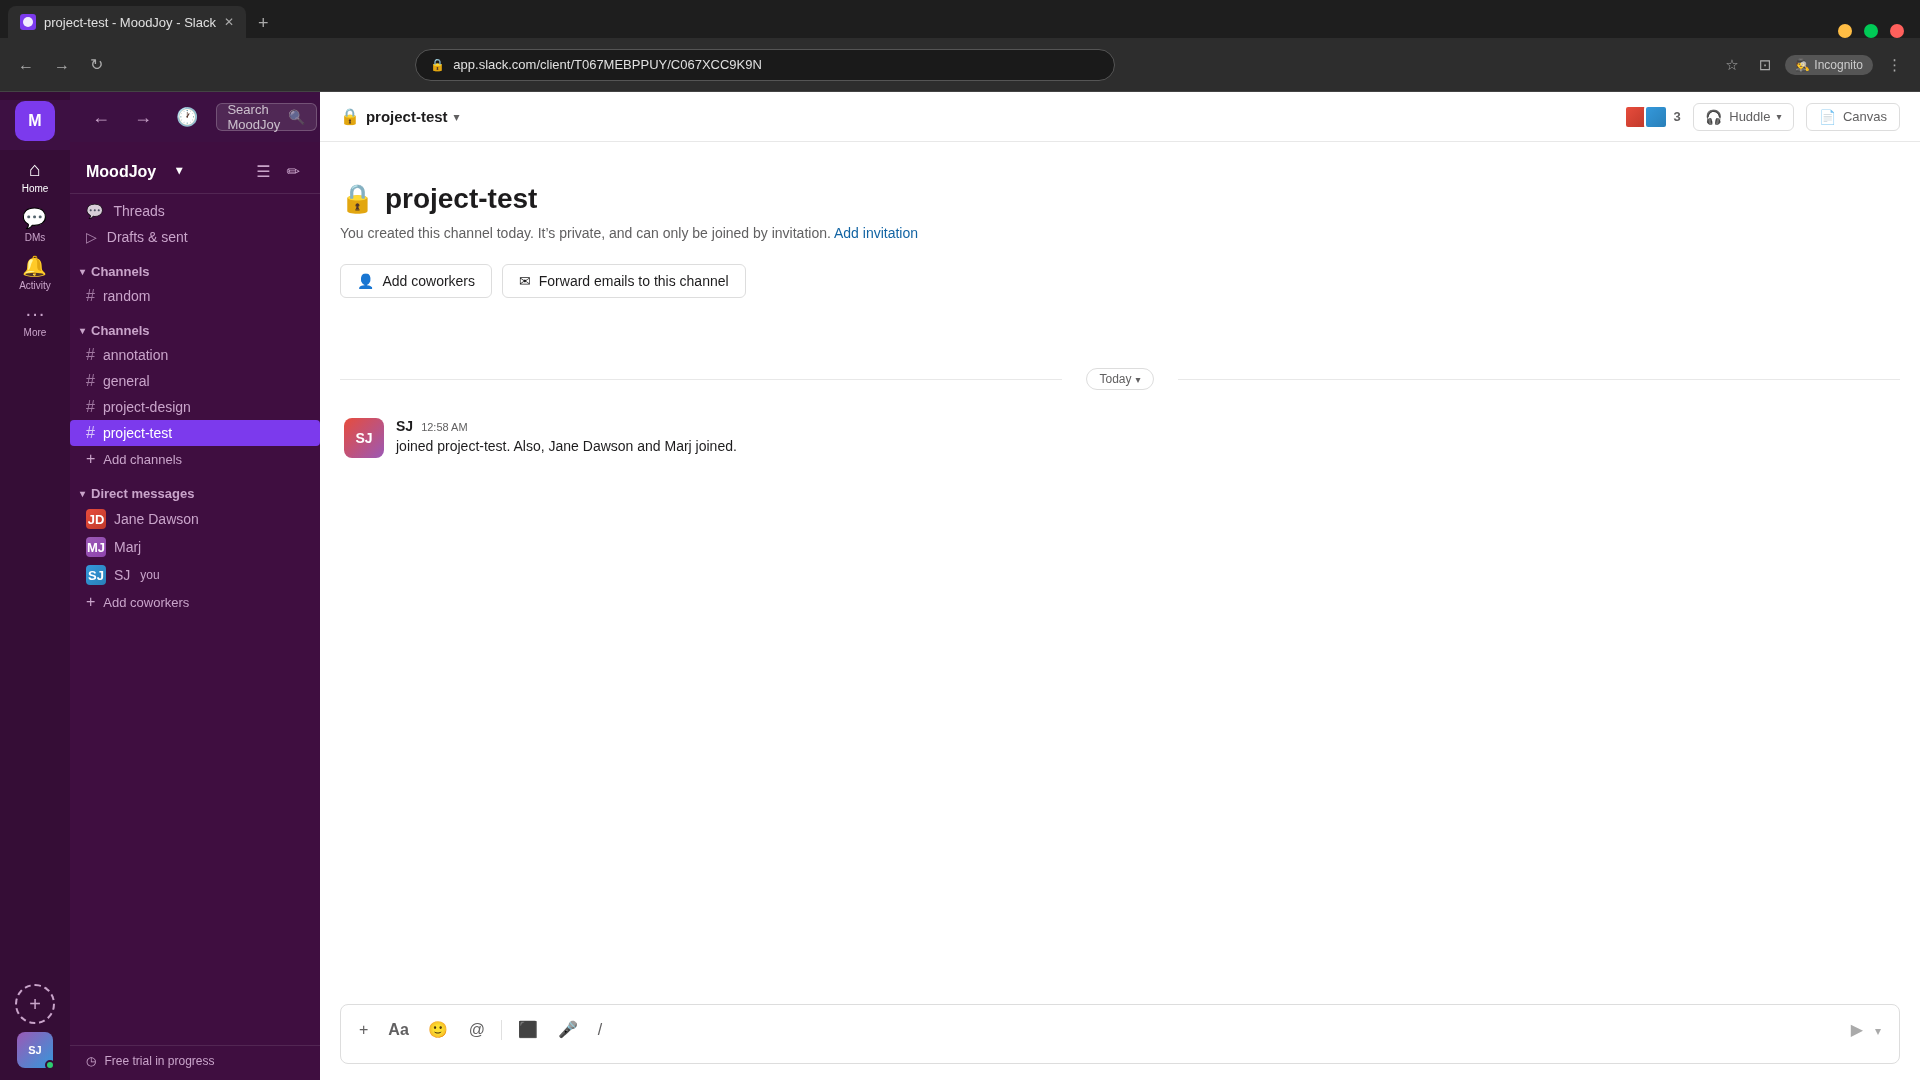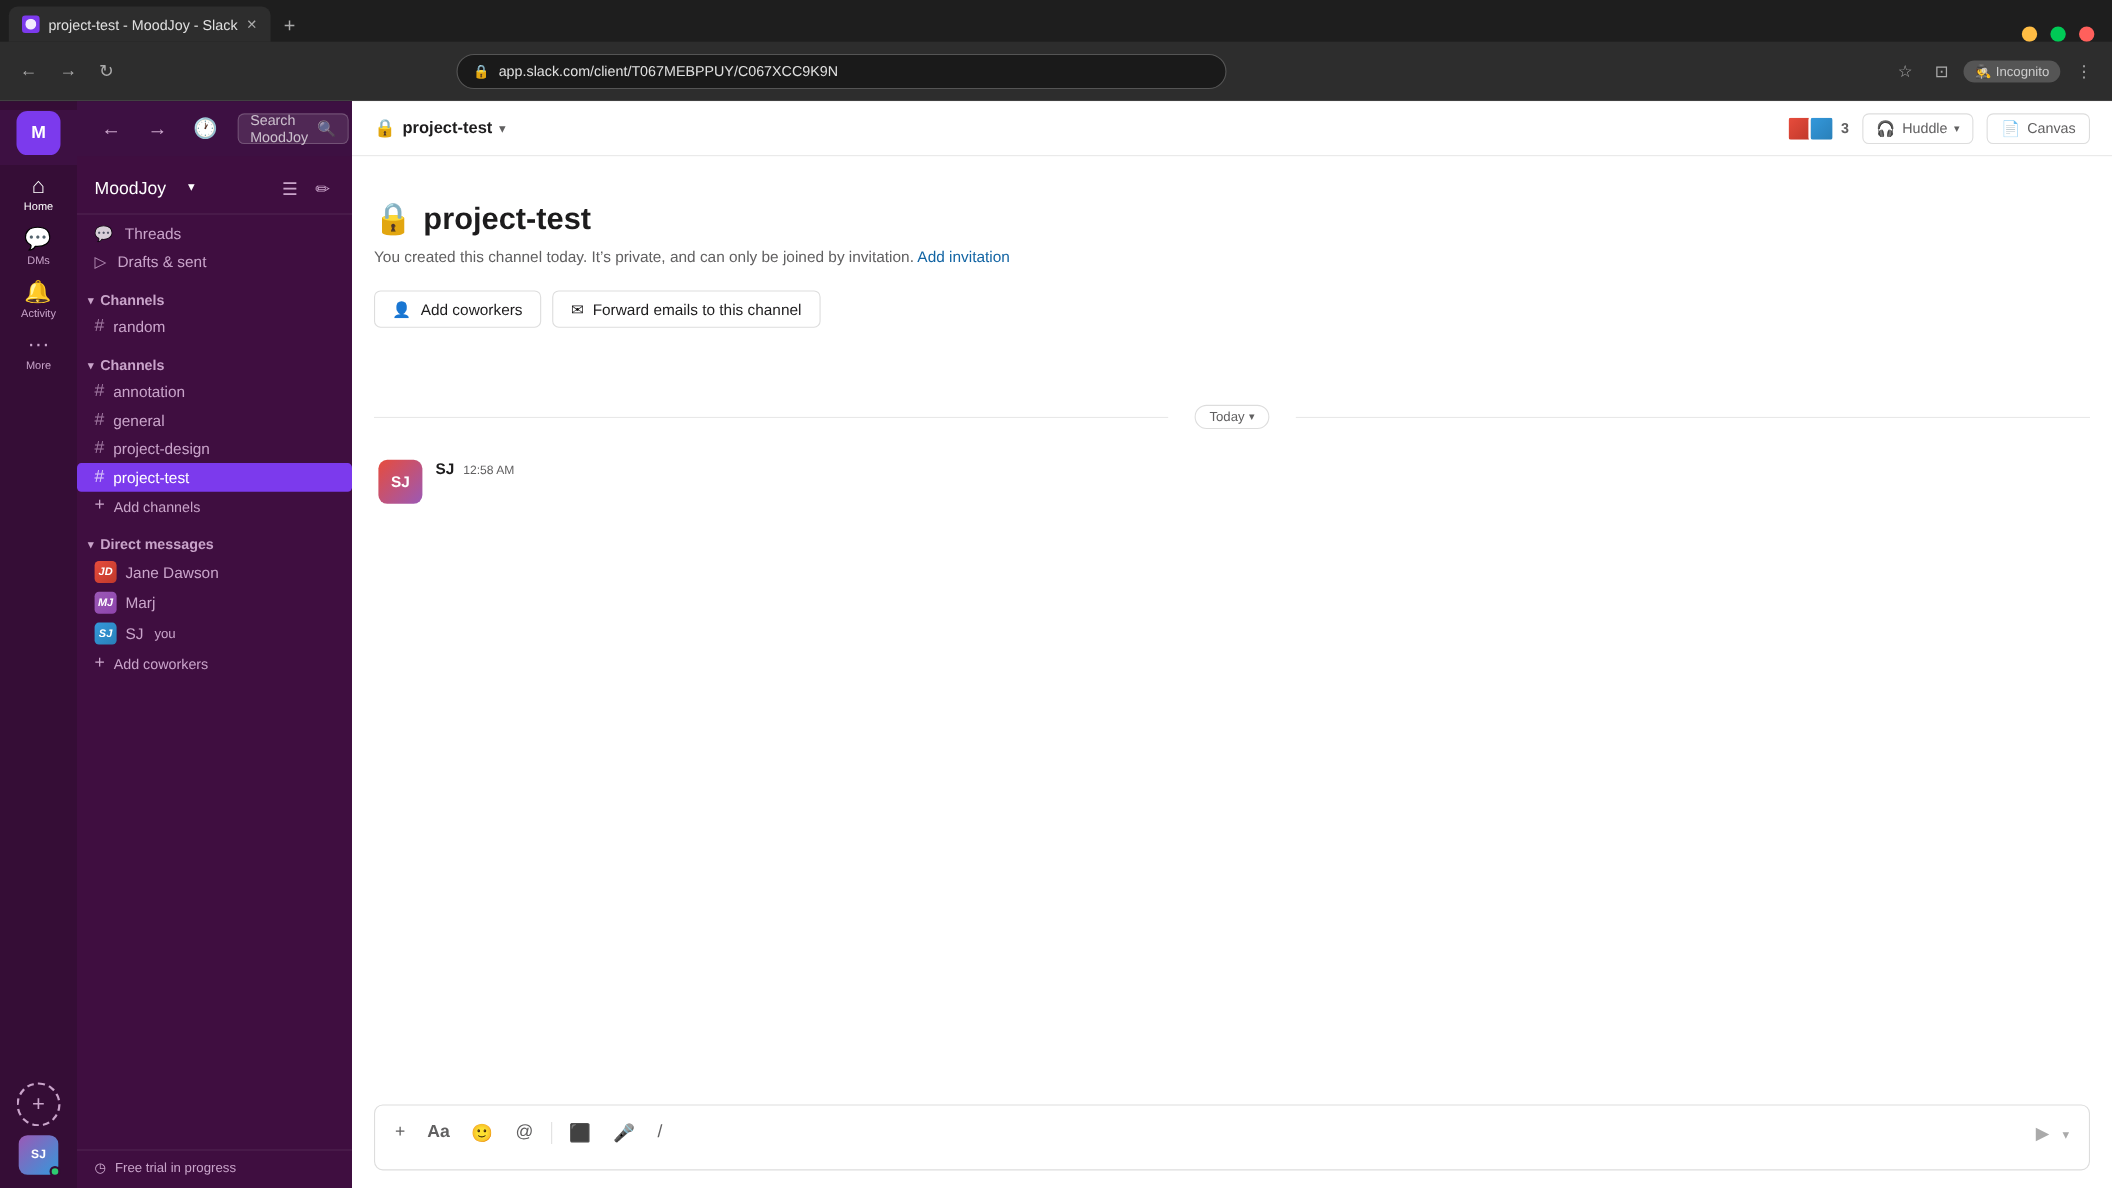--- a/index.html
+++ b/index.html
@@ -39,21 +39,21 @@
     .sidebar-nav-item .nav-label { font-size: 10px; }
     .sidebar-nav-item.active .nav-label { color: white; }
     .sidebar-bottom { margin-top: auto; margin-bottom: 12px; display: flex; flex-direction: column; align-items: center; gap: 8px; }
     .add-workspace-btn { width: 40px; height: 40px; border-radius: 50%; border: 2px dashed #c9a4ca; display: flex; align-items: center; justify-content: center; color: #c9a4ca; font-size: 20px; cursor: pointer; }
     .user-avatar-small { width: 36px; height: 36px; border-radius: 8px; background: linear-gradient(135deg, #9b59b6, #3498db); display: flex; align-items: center; justify-content: center; color: white; font-size: 12px; font-weight: bold; cursor: pointer; position: relative; }
     .avatar-status-dot { width: 10px; height: 10px; background: #2ecc71; border-radius: 50%; border: 2px solid #350d36; position: absolute; bottom: -2px; right: -2px; }
 
     
     .channel-sidebar { width: 250px; background: #3f0e40; color: #c9a4ca; display: flex; flex-direction: column; overflow-y: auto; }
     .sidebar-header { padding: 16px 16px 8px; display: flex; align-items: center; justify-content: space-between; border-bottom: 1px solid rgba(255,255,255,0.1); }
-    .workspace-name { color: white; font-size: 16px; font-weight: 400; display: flex; align-items: flex-start; gap: 20px; }
+    .workspace-name { color: white; font-size: 16px; font-weight: 700; display: flex; align-items: flex-start; gap: 20px; }
     .sidebar-header-icons { display: flex; gap: 8px; }
     .sidebar-icon-btn { background: none; border: none; color: #c9a4ca; cursor: pointer; font-size: 16px; padding: 4px; border-radius: 4px; }
 
     
     .slack-topbar { height: 50px; background: #3d1042; display: flex; align-items: center; padding: 0 16px; gap: 12px; }
     .topbar-nav-btn { background: none; border: none; color: #c9a4ca; cursor: pointer; font-size: 18px; padding: 6px; border-radius: 4px; }
     .search-bar { flex: 1; max-width: 600px; background: rgba(255,255,255,0.1); border: 1px solid rgba(255,255,255,0.2); border-radius: 6px; height: 28px; display: flex; align-items: center; padding: 0 10px; gap: 8px; cursor: text; margin: 0 auto; }
     .search-text { color: rgba(255,255,255,0.7); font-size: 13px; flex: 1; }
     .search-icon { color: rgba(255,255,255,0.6); font-size: 14px; }
 
@@ -62,21 +62,21 @@
     .sidebar-nav-link .link-icon { font-size: 14px; opacity: 0.8; }
     
     .sidebar-section-header { display: flex; align-items: center; gap: 6px; padding: 6px 10px 4px; cursor: pointer; color: #c9a4ca; font-size: 13px; font-weight: 600; }
     .sidebar-section-header .chevron { font-size: 10px; }
     .channel-item { display: flex; align-items: center; gap: 8px; padding: 4px 16px; cursor: pointer; color: #c9a4ca; font-size: 14px; border-radius: 4px; }
     .channel-item.active { background: #7c3aed; color: white; }
     .channel-hash { font-size: 16px; opacity: 0.7; }
     
     .dm-section { padding: 4px 0; }
     .dm-item { display: flex; align-items: center; gap: 8px; padding: 4px 16px; cursor: pointer; color: #c9a4ca; font-size: 14px; }
-    .dm-avatar { width: 20px; height: 20px; border-radius: 4px; display: flex; align-items: center; justify-content: center; font-size: 10px; font-weight: bold; color: white; font-style: italic; }
+    .dm-avatar { width: 20px; height: 20px; border-radius: 4px; display: flex; align-items: center; justify-content: center; font-size: 13px; font-weight: bold; color: white; }
     
     .add-item { display: flex; align-items: center; gap: 8px; padding: 4px 16px; cursor: pointer; color: #c9a4ca; font-size: 13px; }
     .add-icon { font-size: 16px; }
 
     .sidebar-footer { margin-top: auto; padding: 8px 16px 12px; border-top: 1px solid rgba(255,255,255,0.1); }
     .free-trial { display: flex; align-items: center; gap: 8px; color: #c9a4ca; font-size: 12px; cursor: pointer; }
 
     
     .main-content { flex: 1; display: flex; flex-direction: column; background: white; }
     .channel-header { height: 50px; background: white; border-bottom: 1px solid #e8e8e8; display: flex; align-items: center; padding: 0 20px; gap: 12px; }
@@ -367,20 +367,21 @@
         <div class="divider-line"></div>
       </div>
 
       <div class="message">
         <div class="message-avatar">SJ</div>
         <div class="message-body">
           <div class="message-header">
             <span class="message-sender">SJ</span>
             <span class="message-time">12:58 AM</span>
           </div>
+          <div class="message-text">joined project-test. Also, Jane Dawson and Marj joined.</div>
         </div>
       </div>
     </div>
 
     <div class="message-input-area">
       <div class="message-input-box">
         <div class="message-toolbar">
           <button class="msg-tool-btn">+</button>
           <button class="msg-tool-btn" style="font-weight:bold; ">Aa</button>
           <button class="msg-tool-btn">🙂</button>

